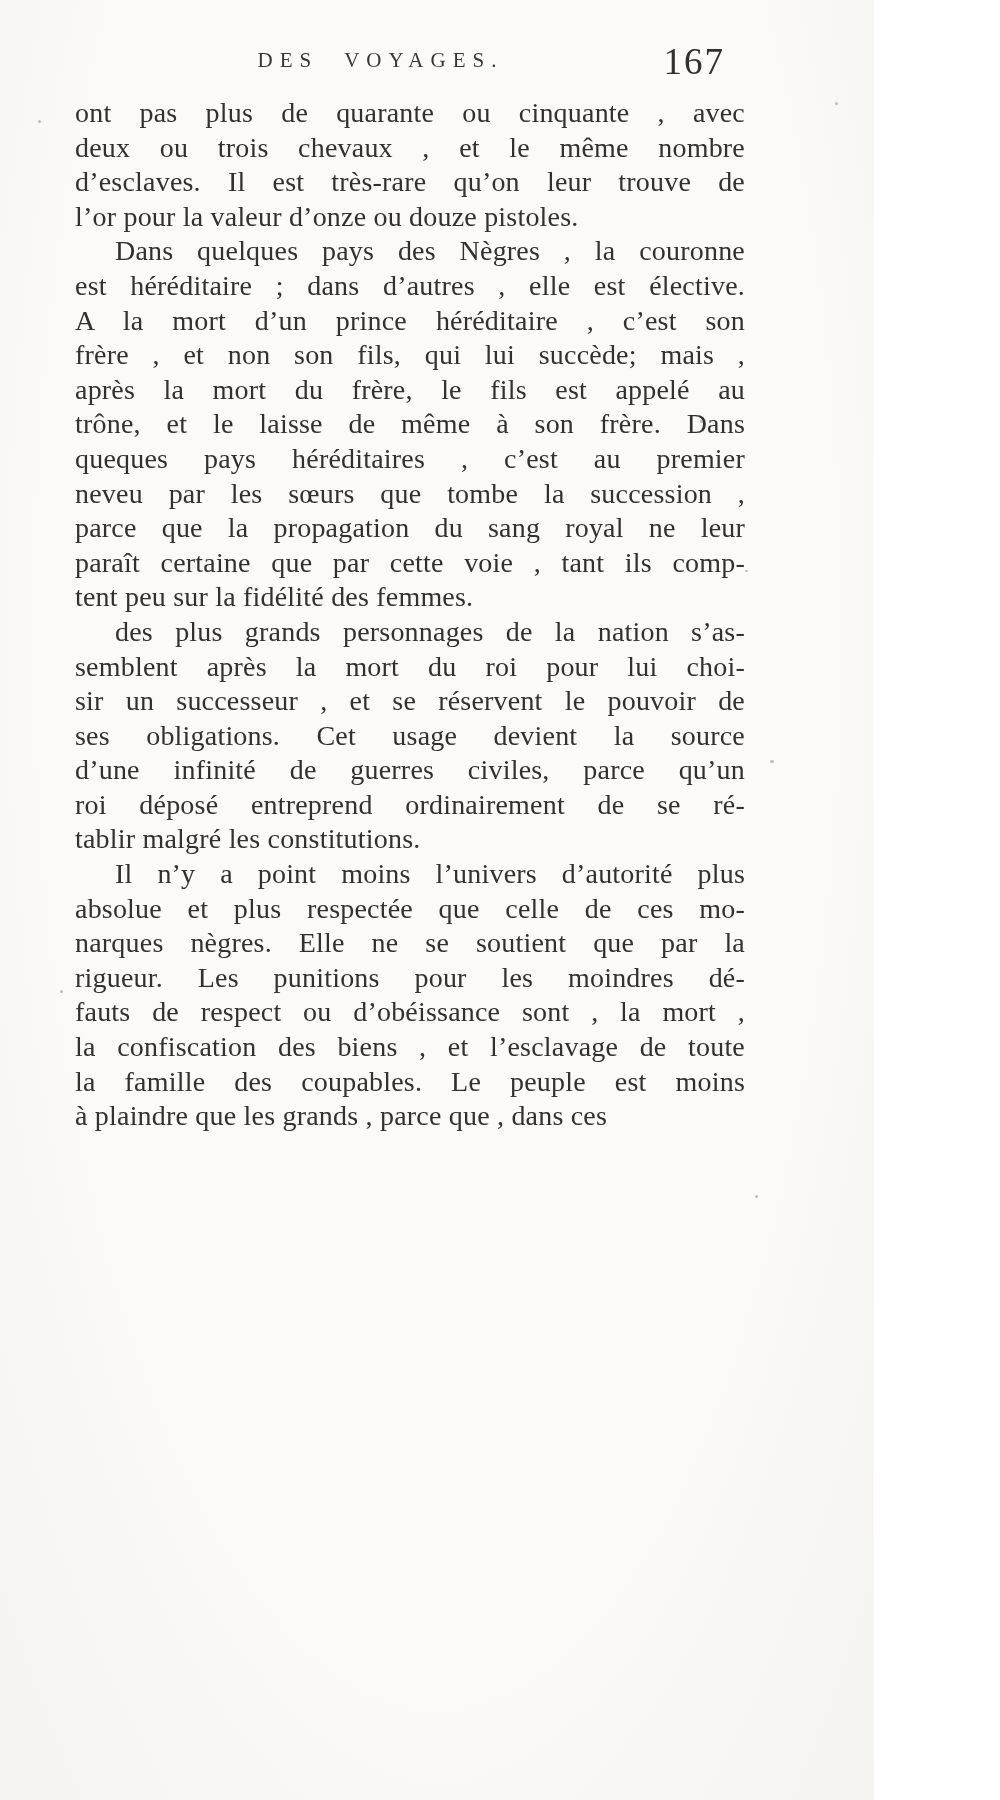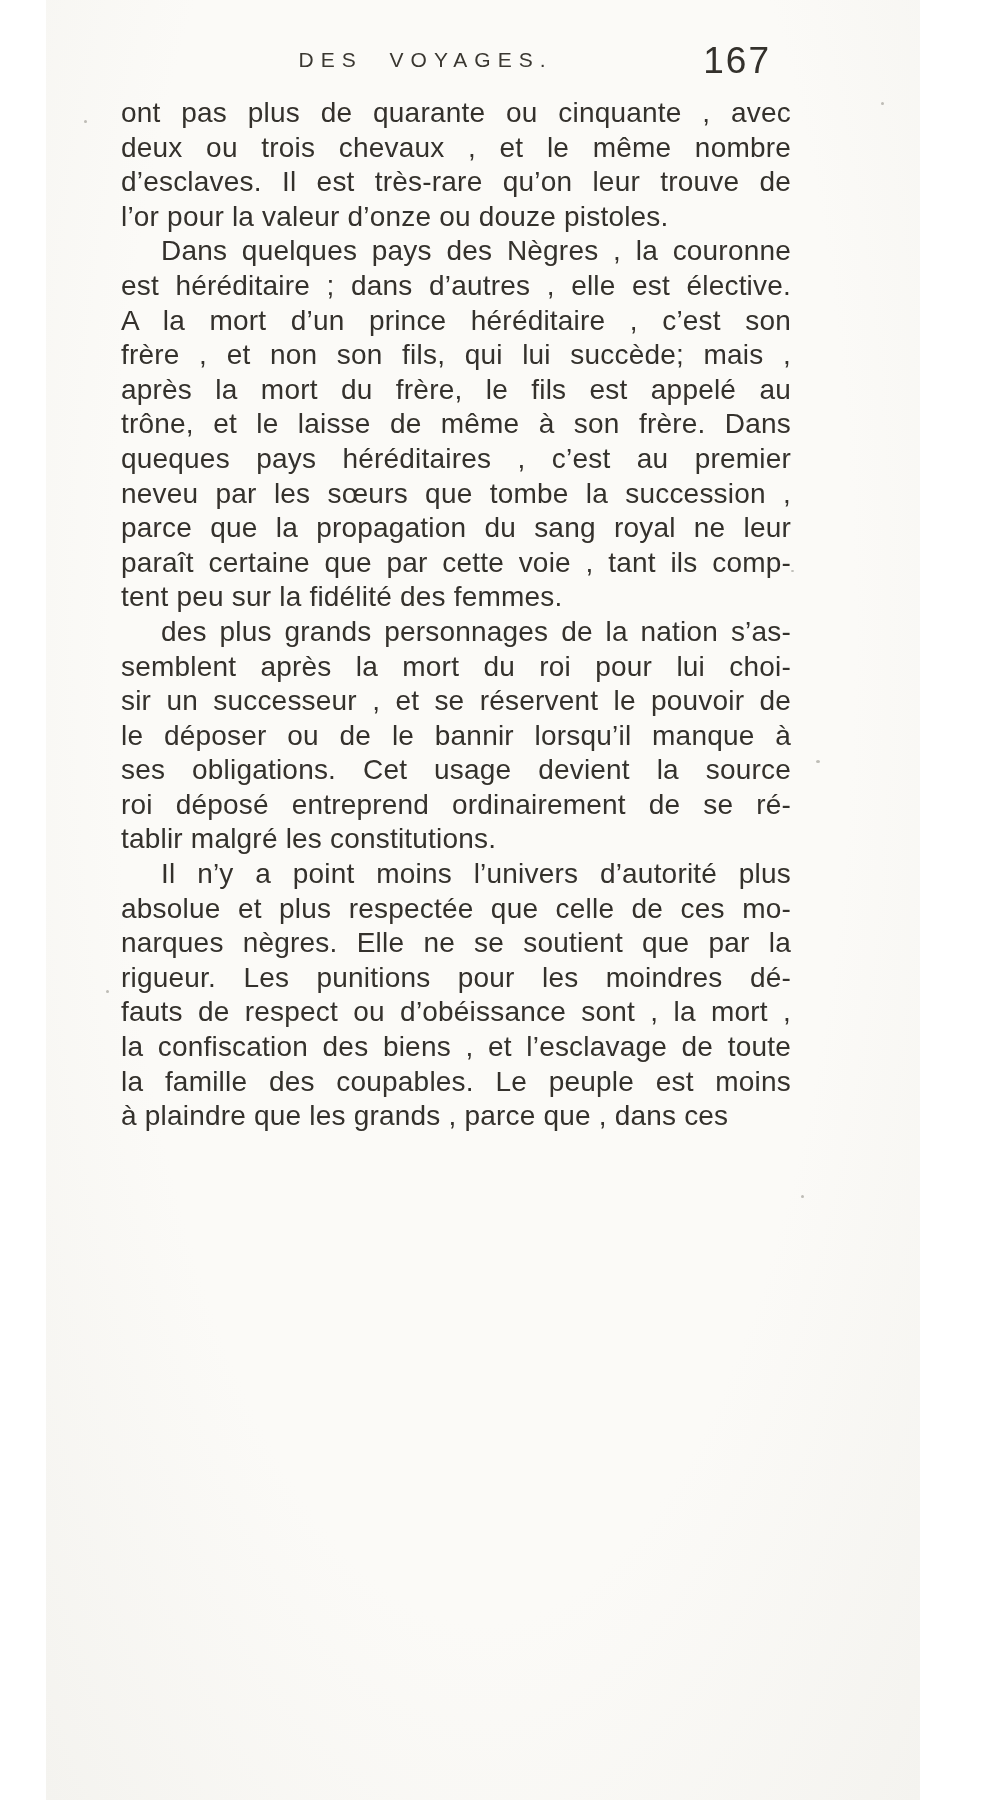--- a/index.html
+++ b/index.html
@@ -9,24 +9,23 @@
     height: 1800px;
     background: #ffffff;
     overflow: hidden;
   }
   .page {
     position: relative;
     width: 874px;
     height: 1800px;
     background:
       radial-gradient(ellipse at 50% 35%, #fbfaf7 60%, #f4f3ef 100%);
-    font-family: Liberation Sans, sans-serif;
+    font-family: Liberation Serif, serif;
     color: #34312c;
     box-sizing: border-box;
-    margin-left: 46px;
   }
   .header {
     position: absolute;
     top: 46px;
     left: 75px;
     width: 670px;
     height: 36px;
   }
   .running-title {
     position: absolute;
@@ -105,22 +104,22 @@
         <div class="line">queques pays héréditaires , c’est au premier</div>
         <div class="line">neveu par les sœurs que tombe la succession ,</div>
         <div class="line">parce que la propagation du sang royal ne leur</div>
         <div class="line">paraît certaine que par cette voie , tant ils comp-</div>
         <div class="line">tent peu sur la fidélité des femmes.</div>
       </div>
       <div class="para indent">
         <div class="line">des plus grands personnages de la nation s’as-</div>
         <div class="line">semblent après la mort du roi pour lui choi-</div>
         <div class="line">sir un successeur , et se réservent le pouvoir de</div>
-        <div class="line">le déposer ou de le bannir lorsqu’il manque à</div>
         <div class="line">ses obligations. Cet usage devient la source</div>
+        <div class="line">d’une infinité de guerres civiles, parce qu’un</div>
         <div class="line">roi déposé entreprend ordinairement de se ré-</div>
         <div class="line">tablir malgré les constitutions.</div>
       </div>
       <div class="para indent">
         <div class="line">Il n’y a point moins l’univers d’autorité plus</div>
         <div class="line">absolue et plus respectée que celle de ces mo-</div>
         <div class="line">narques nègres. Elle ne se soutient que par la</div>
         <div class="line">rigueur. Les punitions pour les moindres dé-</div>
         <div class="line">fauts de respect ou d’obéissance sont , la mort ,</div>
         <div class="line">la confiscation des biens , et l’esclavage de toute</div>

